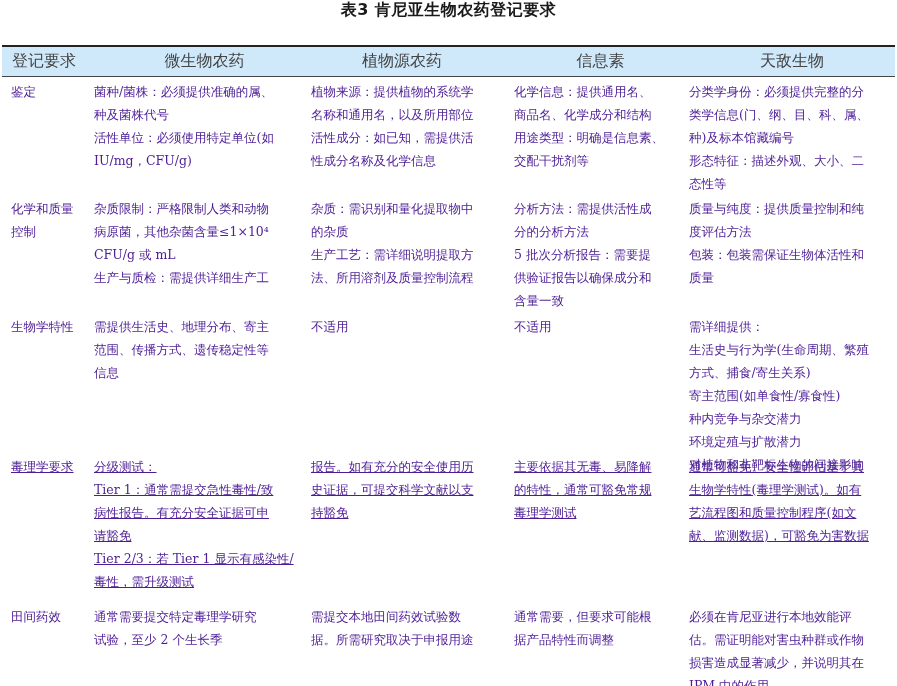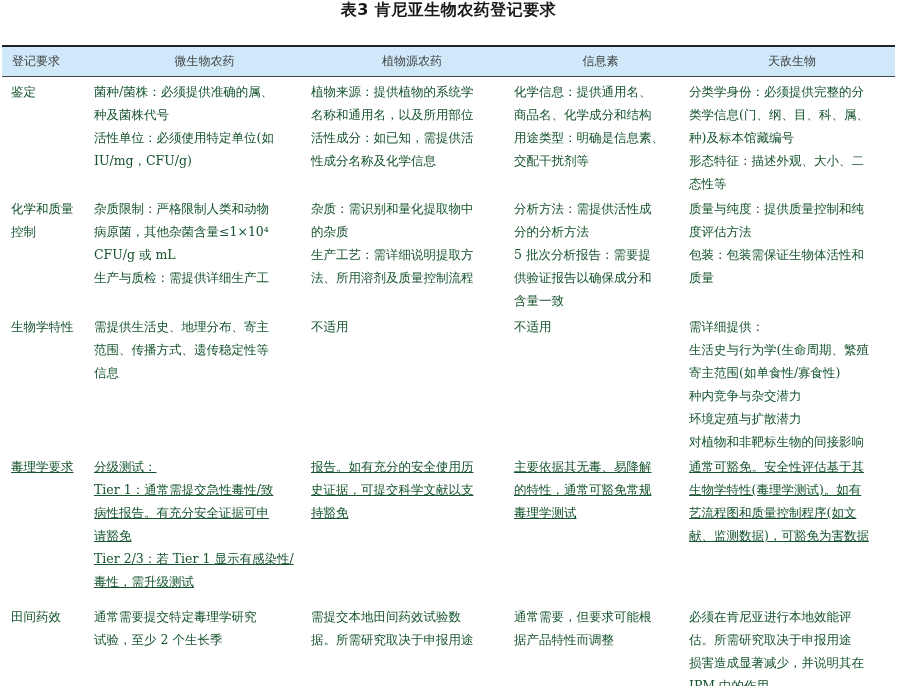--- a/index.html
+++ b/index.html
@@ -19,33 +19,33 @@
   .tbl {
     position: absolute; left: 2px; top: 45px; width: 893px;
     border-top: 2px solid #222;
   }
   .thead {
     display: grid;
     grid-template-columns: 88px 219px 203px 177px 206px;
     background: #cfe9fb;
     height: 29px;
     border-bottom: 1.5px solid #444;
-    font-size: 12px; color: #444;
+    font-size: 16px; color: #444;
     font-family: "DejaVu Sans", "Liberation Sans", sans-serif;
   }
   .thead > div { display: flex; align-items: center; }
   .thead .c0 { padding-left: 10px; }
   .thead .c1 { justify-content: center; padding-left: 10px; }
   .thead .c2 { justify-content: flex-end; padding-right: 70px; }
   .thead .c3 { justify-content: center; }
   .thead .c4 { justify-content: center; }
   .row {
     display: grid;
     grid-template-columns: 88px 219px 203px 177px 206px;
-    font-size: 12.5px; line-height: 23px; color: #14532d;
+    font-size: 12.5px; line-height: 23px; color: #4c1d95;
   }
   .row > div { padding-top: 3px; }
   .row .c0 { padding-left: 9px; }
   .row .c1 { padding-left: 4px; padding-right: 6px; }
   .row .c2 { padding-left: 2px; padding-right: 8px; }
   .row .c3 { padding-left: 2px; padding-right: 4px; }
   .row .c4 { padding-left: 0px; padding-right: 4px; }
   .line { display: block; white-space: nowrap; }
   .r0 { height: 117px; }
   .r1 { height: 118px; }
@@ -140,20 +140,21 @@
         </div>
         <div class="c2">
           <span class="line">不适用</span>
         </div>
         <div class="c3">
           <span class="line">不适用</span>
         </div>
         <div class="c4">
           <span class="line">需详细提供：</span>
           <span class="line">生活史与行为学(生命周期、繁殖</span>
+          <span class="line">方式、捕食/寄生关系)</span>
           <span class="line">寄主范围(如单食性/寡食性)</span>
           <span class="line">种内竞争与杂交潜力</span>
           <span class="line">环境定殖与扩散潜力</span>
           <span class="line">对植物和非靶标生物的间接影响</span>
         </div>
       </div>
       <div class="row r3">
         <div class="c0">
           <span class="line">毒理学要求</span>
         </div>
@@ -193,19 +194,19 @@
         <div class="c2">
           <span class="line">需提交本地田间药效试验数</span>
           <span class="line">据。所需研究取决于申报用途</span>
         </div>
         <div class="c3">
           <span class="line">通常需要，但要求可能根</span>
           <span class="line">据产品特性而调整</span>
         </div>
         <div class="c4">
           <span class="line">必须在肯尼亚进行本地效能评</span>
-          <span class="line">估。所需研究取决于申报用途</span>
+          <span class="line">估。需证明能对害虫种群或作物</span>
           <span class="line">损害造成显著减少，并说明其在</span>
           <span class="line">IPM 中的作用</span>
         </div>
       </div>
     </div>
 </div>
 
 </body></html>

